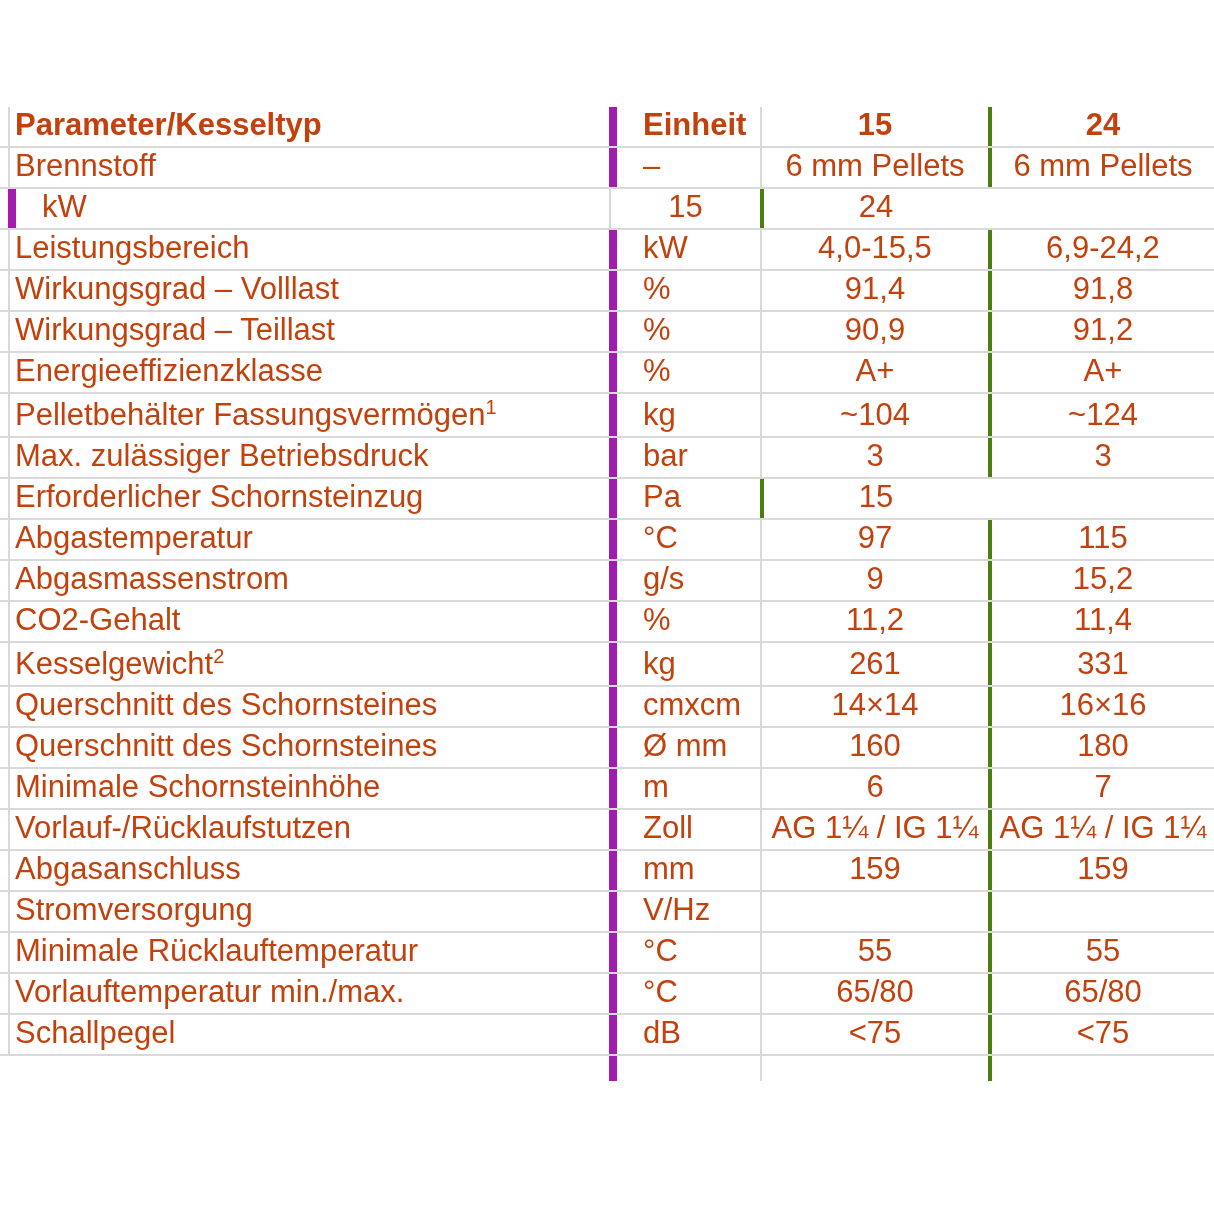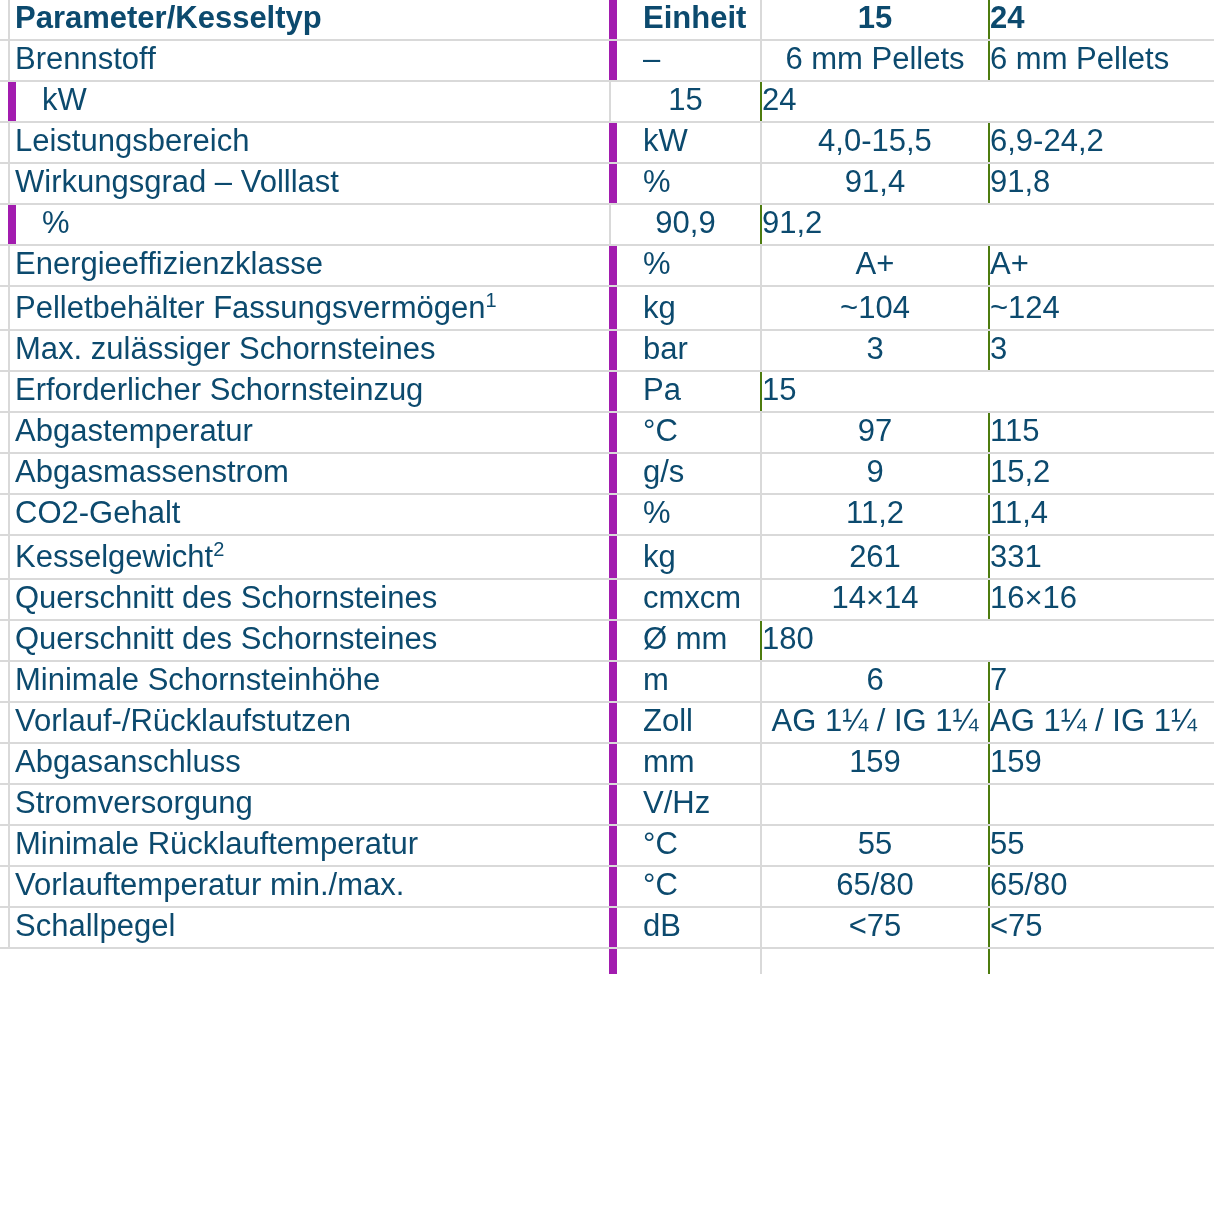--- a/index.html
+++ b/index.html
@@ -2,22 +2,23 @@
 <html><head>
 <meta charset="utf-8">
 <style>
   html, body { margin: 0; padding: 0; background: #ffffff; }
   .page {
     position: relative;
     width: 1214px;
     height: 1214px;
     background: #ffffff;
     font-family: "Liberation Sans", sans-serif;
-    color: #0c4a6e;
+    color: #c2410c;
     box-sizing: border-box;
+    padding-top: 107px;
     overflow: hidden;
   }
   .spec-table { width: 1214px; }
   .row {
     display: grid;
     grid-template-columns: 8px 601px 151px 228px 1fr;
     height: 41px;
     border-bottom: 2px solid #d9d9d9;
     box-sizing: border-box;
   }
@@ -31,21 +32,21 @@
     box-sizing: border-box;
     font-size: 31px;
     line-height: 1.05;
     white-space: nowrap;
     overflow: hidden;
   }
   .c-spacer { border: none; }
   .c-param { border-left: 2px solid #d9d9d9; padding-left: 5px; }
   .c-unit  { border-left: 8px solid #a21caf; padding-left: 26px; }
   .c-v15   { border-left: 2px solid #d9d9d9; justify-content: center; }
-  .c-v24   { border-left: 2px solid #4d7c0f; }
+  .c-v24   { border-left: 4px solid #4d7c0f; justify-content: center; }
   .empty-row .c-param { border-left: none; }
   sup {
     font-size: 20px;
     line-height: 0;
     vertical-align: super;
   }
 </style>
 </head>
 <body>
 
@@ -121,20 +122,23 @@
     </div>
     <div class="cell c-v15">
       <span class="cw"><span>91,4</span></span>
     </div>
     <div class="cell c-v24">
       <span class="cw"><span>91,8</span></span>
     </div>
   </div>
         <div class="row">
     <div class="cell c-spacer"></div>
+    <div class="cell c-param">
+      <span class="cw"><span>Wirkungsgrad – Teillast</span><sup></sup></span>
+    </div>
     <div class="cell c-unit">
       <span class="cw"><span>%</span></span>
     </div>
     <div class="cell c-v15">
       <span class="cw"><span>90,9</span></span>
     </div>
     <div class="cell c-v24">
       <span class="cw"><span>91,2</span></span>
     </div>
   </div>
@@ -164,21 +168,21 @@
     <div class="cell c-v15">
       <span class="cw"><span>~104</span></span>
     </div>
     <div class="cell c-v24">
       <span class="cw"><span>~124</span></span>
     </div>
   </div>
         <div class="row">
     <div class="cell c-spacer"></div>
     <div class="cell c-param">
-      <span class="cw"><span>Max. zulässiger Schornsteines</span><sup></sup></span>
+      <span class="cw"><span>Max. zulässiger Betriebsdruck</span><sup></sup></span>
     </div>
     <div class="cell c-unit">
       <span class="cw"><span>bar</span></span>
     </div>
     <div class="cell c-v15">
       <span class="cw"><span>3</span></span>
     </div>
     <div class="cell c-v24">
       <span class="cw"><span>3</span></span>
     </div>
@@ -270,20 +274,23 @@
       <span class="cw"><span>16×16</span></span>
     </div>
   </div>
         <div class="row">
     <div class="cell c-spacer"></div>
     <div class="cell c-param">
       <span class="cw"><span>Querschnitt des Schornsteines</span><sup></sup></span>
     </div>
     <div class="cell c-unit">
       <span class="cw"><span>Ø mm</span></span>
+    </div>
+    <div class="cell c-v15">
+      <span class="cw"><span>160</span></span>
     </div>
     <div class="cell c-v24">
       <span class="cw"><span>180</span></span>
     </div>
   </div>
         <div class="row">
     <div class="cell c-spacer"></div>
     <div class="cell c-param">
       <span class="cw"><span>Minimale Schornsteinhöhe</span><sup></sup></span>
     </div>

